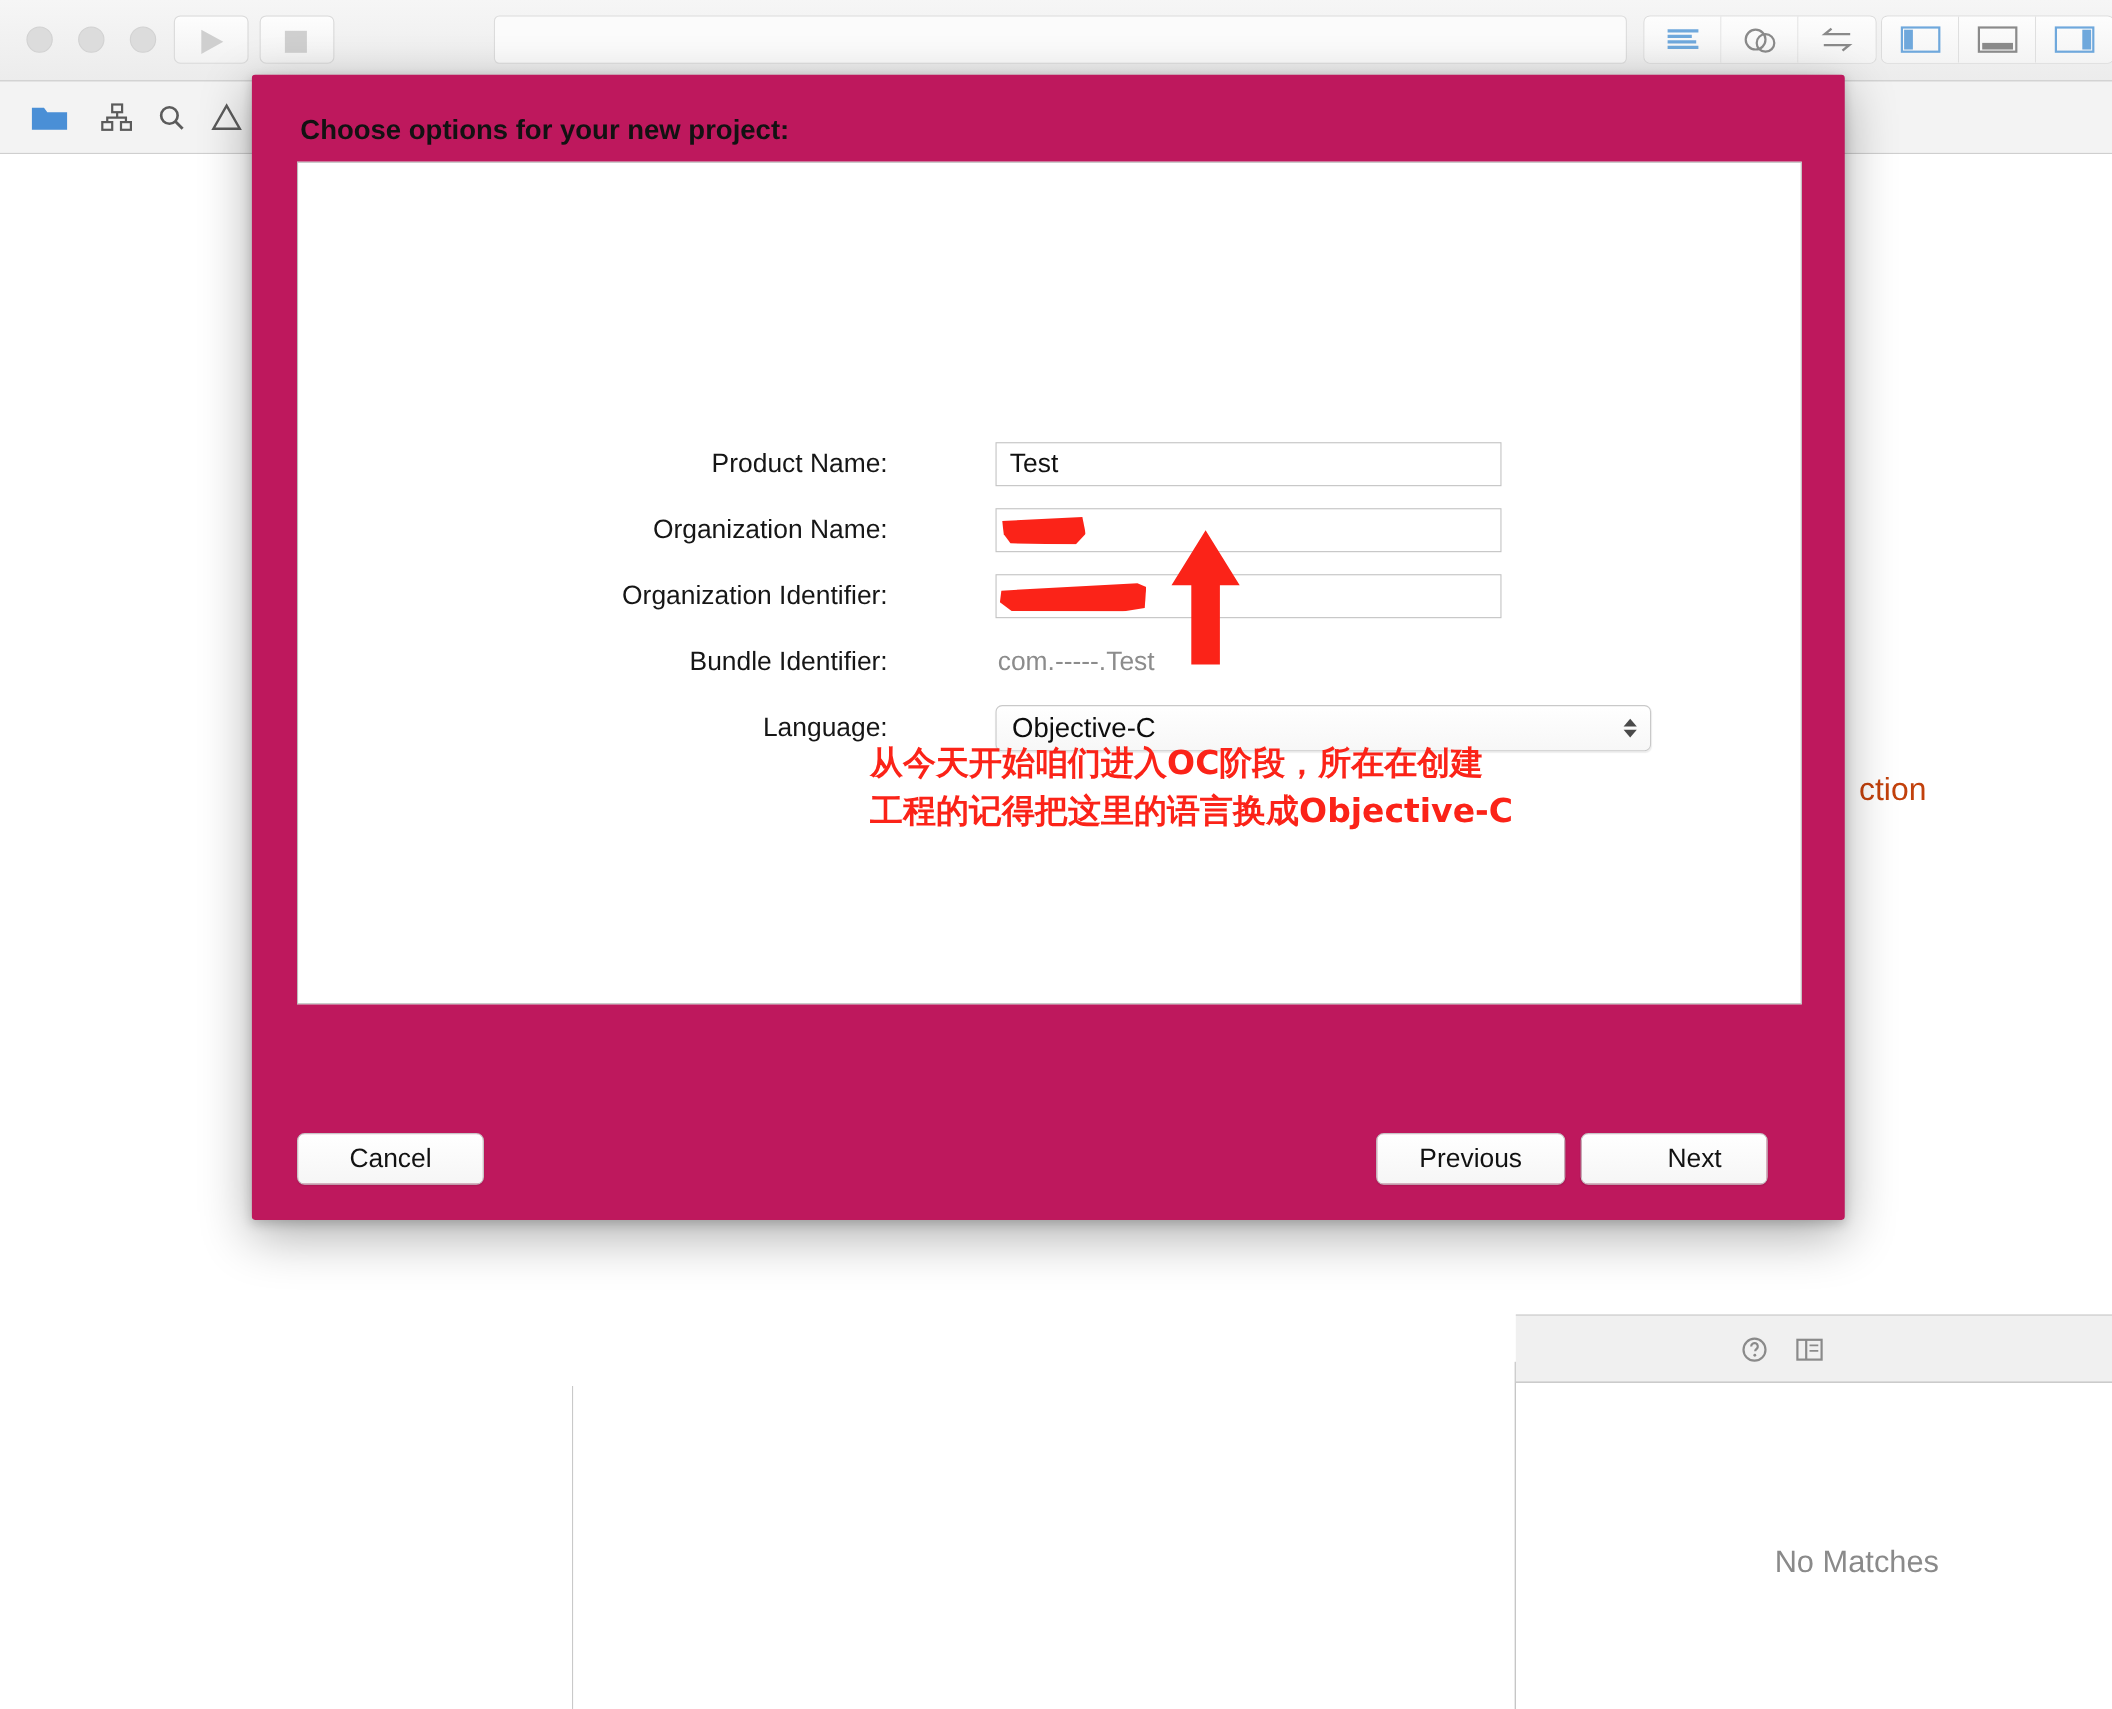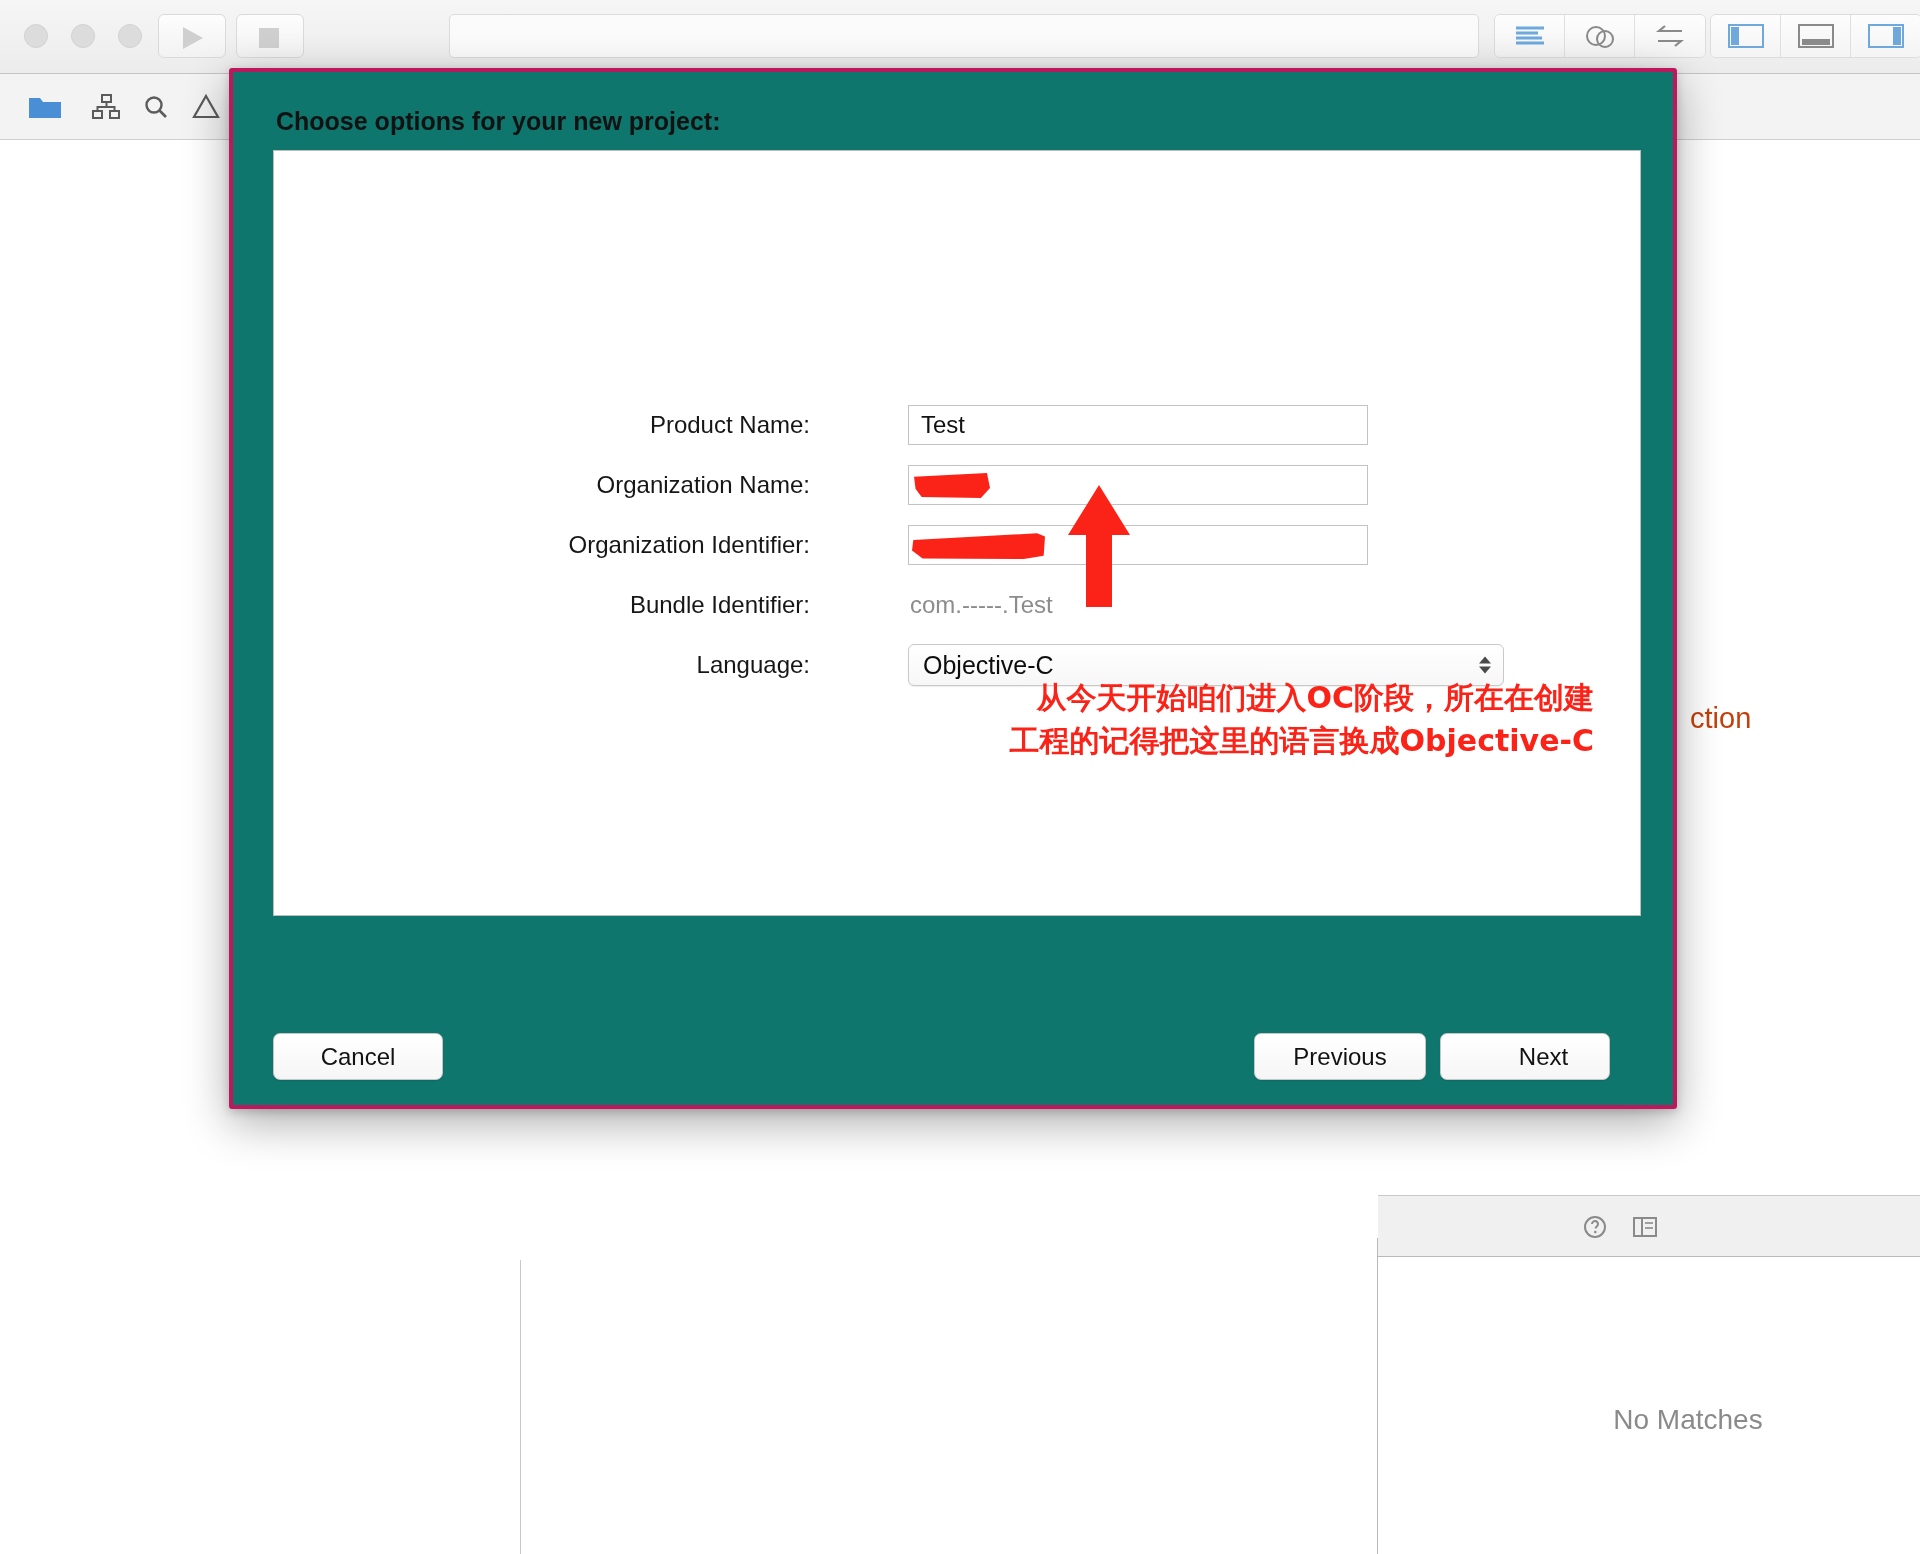--- a/index.html
+++ b/index.html
@@ -92,22 +92,22 @@
   .util-ic { position: absolute; top: 16px; width: 34px; height: 30px;
     display: flex; align-items: center; justify-content: center; }
   .no-matches {
     position: absolute; left: 1417px; top: 1264px; width: 542px;
     text-align: center; font-size: 28px; color: #8a8a8a;
   }
 
   
   .sheet {
     position: absolute; left: 229px; top: 68px; width: 1448px; height: 1041px;
-    background: #0f766e;
-    border: 4px solid #be185d;
+    background: #be185d;
+    border: 1px solid #be185d;
     border-radius: 3px;
     box-shadow: 0 14px 46px rgba(0,0,0,0.32), 0 3px 10px rgba(0,0,0,0.18);
   }
   .sheet-title {
     position: absolute; left: 43px; top: 35px;
     font-size: 25px; font-weight: bold; color: #121212;
   }
   .sheet-panel {
     position: absolute; left: 40px; top: 78px; width: 1368px; height: 766px;
     background: #ffffff; border: 1px solid #bdbdbd;
@@ -156,21 +156,21 @@
     border-right: 6px solid transparent; }
   .chev-u { border-bottom: 7px solid #4a4a4a; }
   .chev-d { border-top: 7px solid #4a4a4a; }
 
   
   .anno-arrow {
     position: absolute; left: 790px; top: 332px; width: 70px; height: 128px;
   }
   .anno-text {
     position: absolute; left: 520px; top: 525px; width: 800px;
-    text-align: right; color: #fb2318;
+    text-align: left; color: #fb2318;
     font-size: 30px; line-height: 1.44; font-weight: bold;
     font-family: "DejaVu Sans", "Liberation Sans", sans-serif;
   }
 
   
   .btn {
     position: absolute; height: 47px;
     background: linear-gradient(to bottom,#ffffff,#f6f6f6);
     border: 1px solid #c6c6c6; border-radius: 7px;
     display: flex; align-items: center; justify-content: center;

